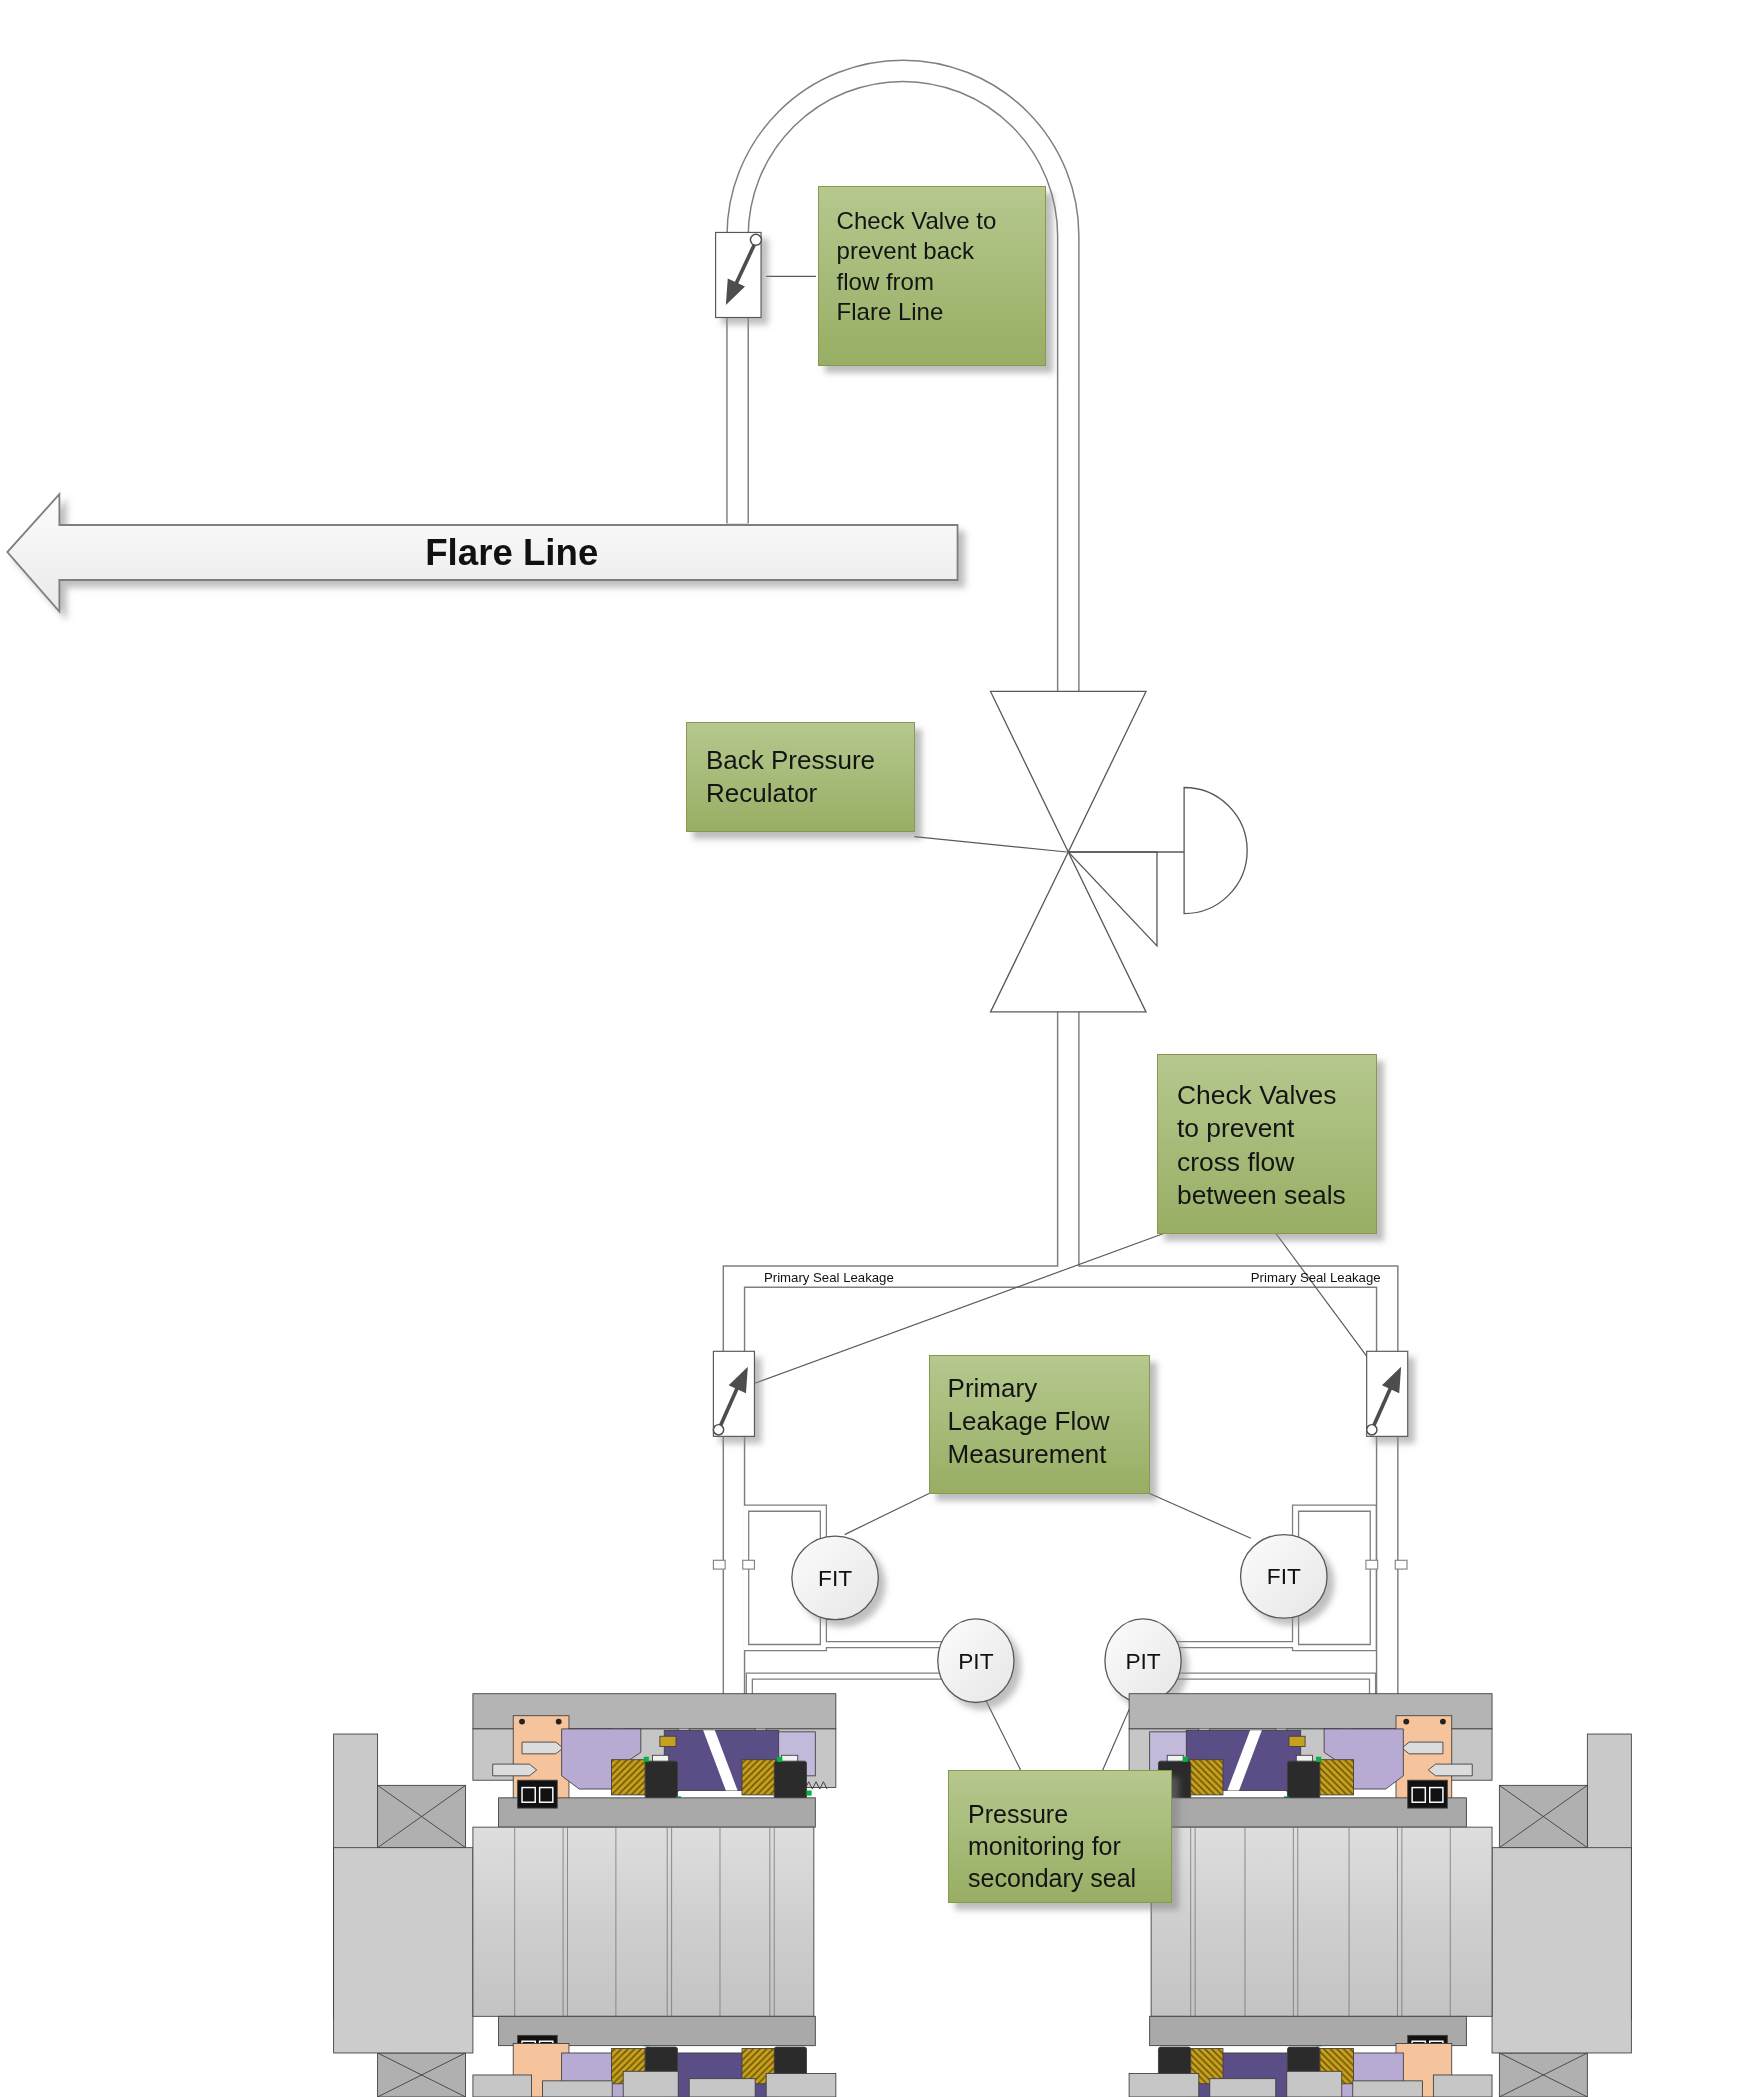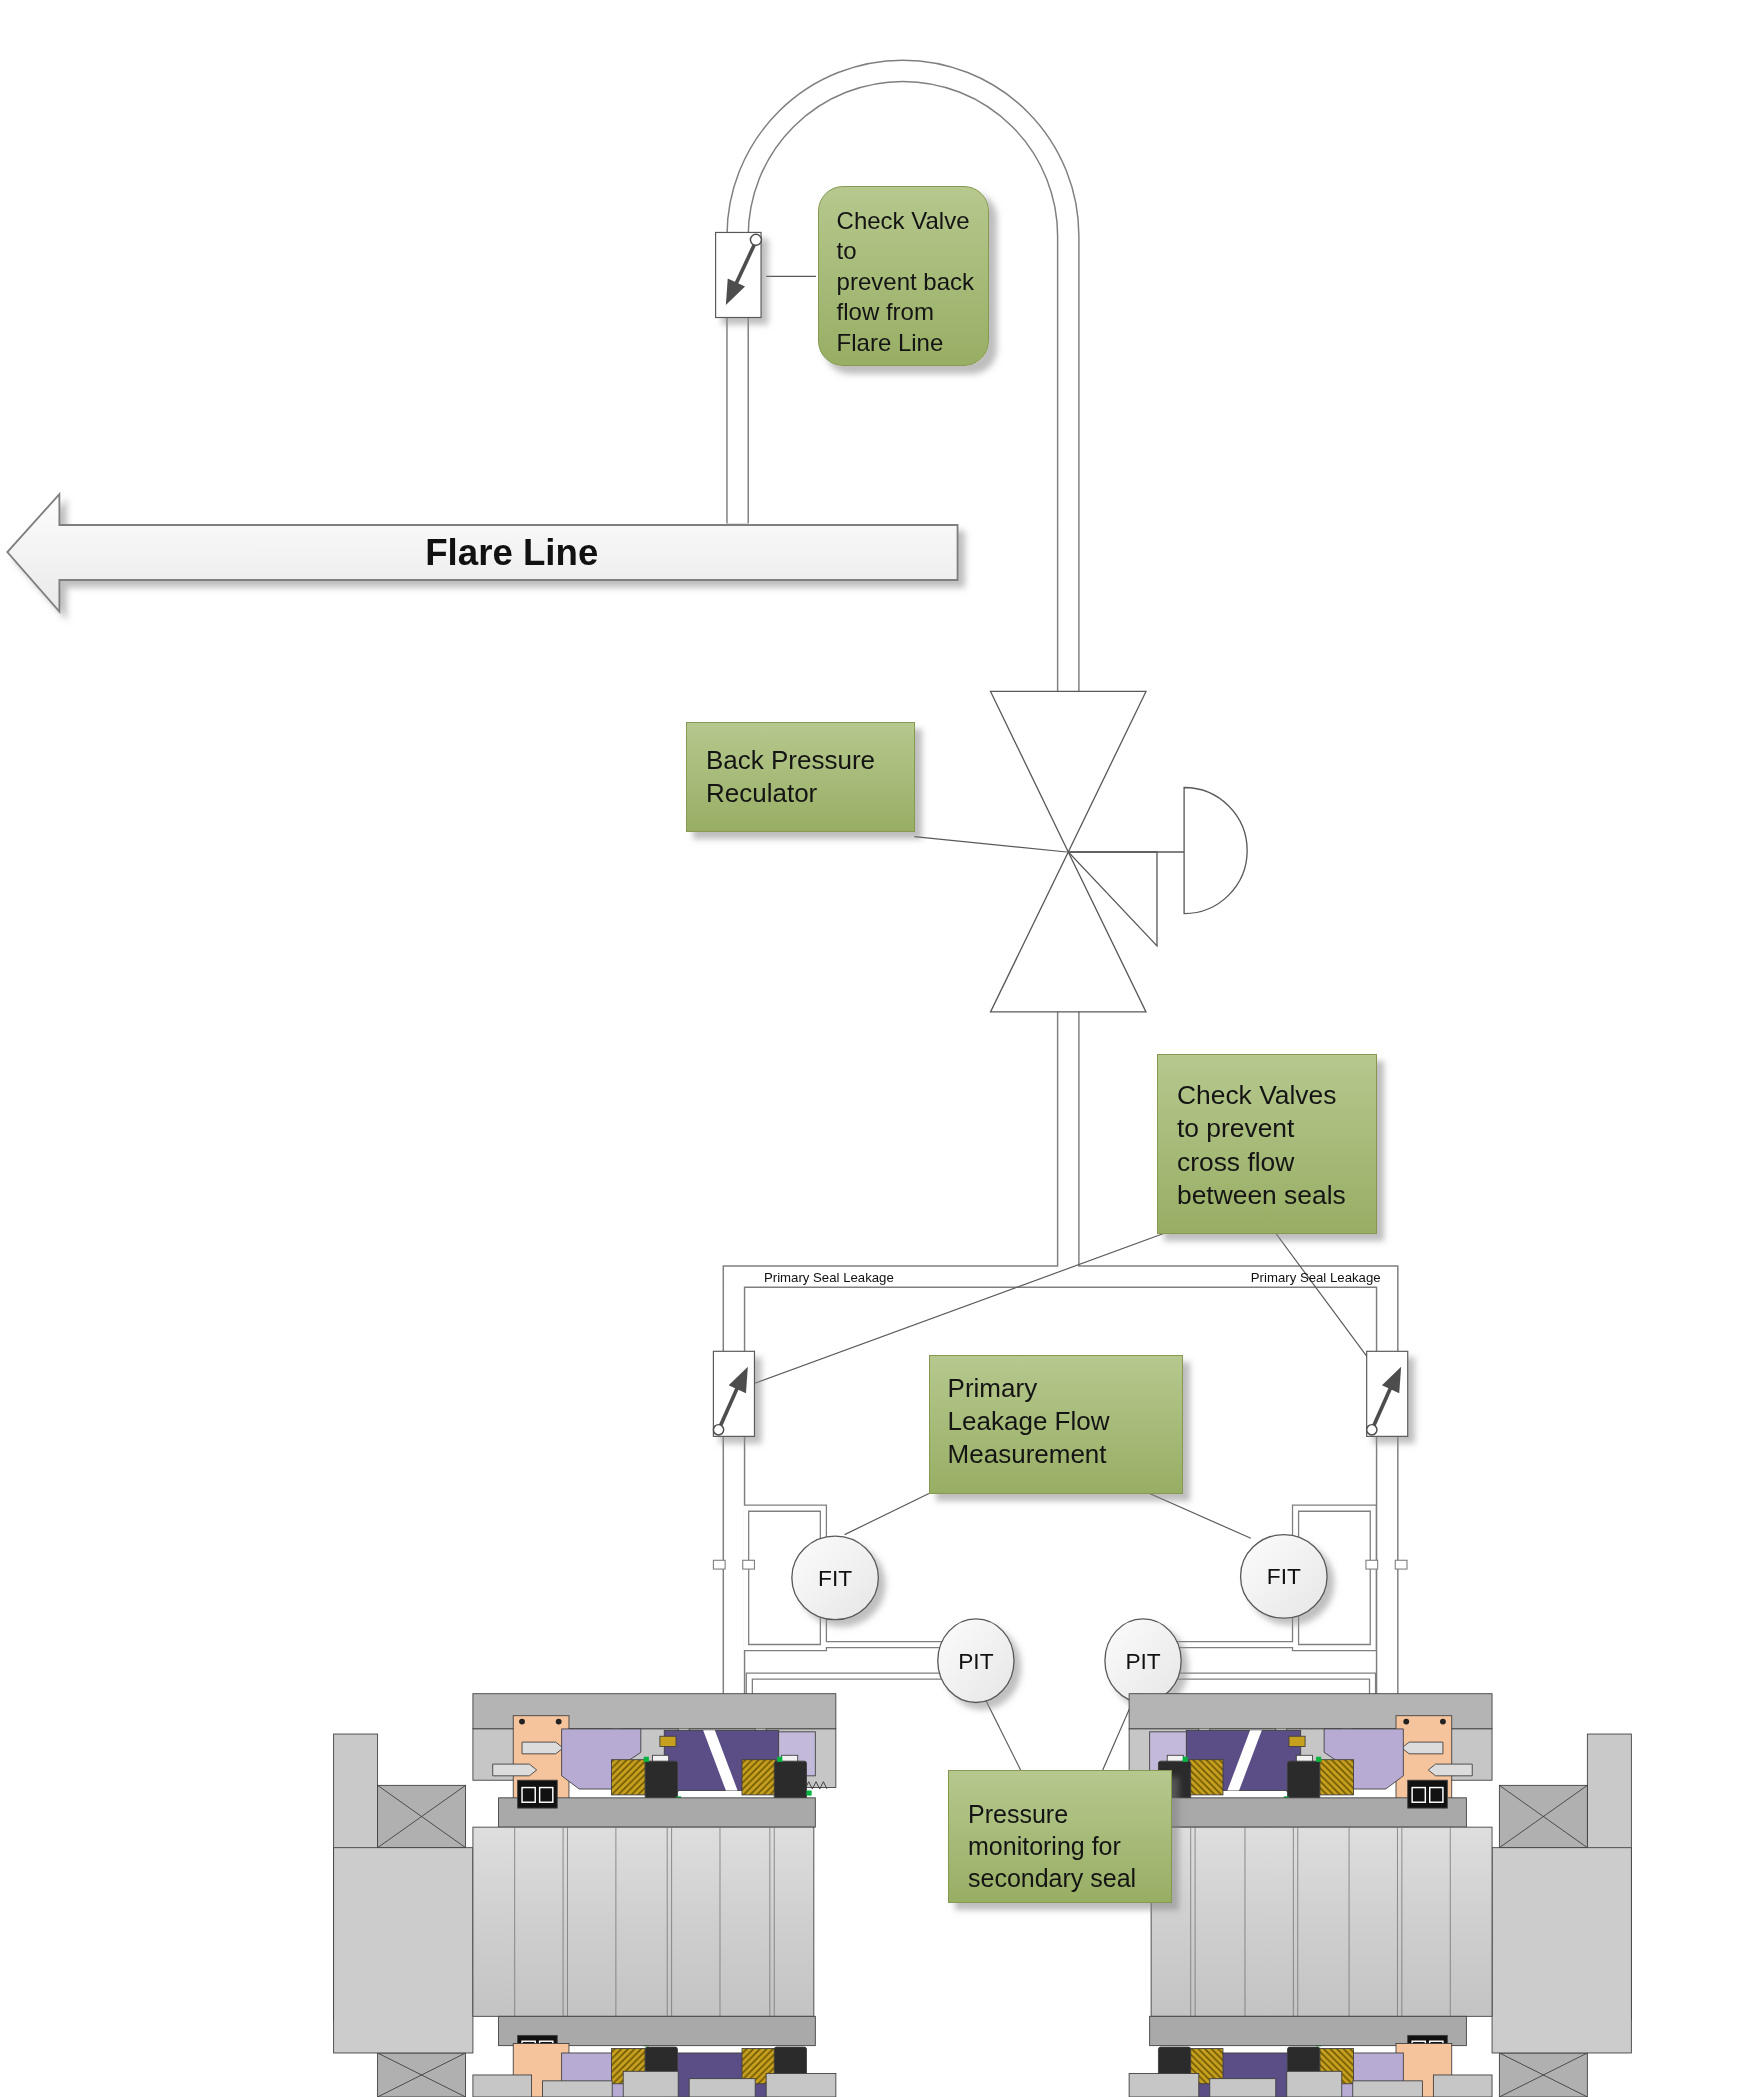--- a/index.html
+++ b/index.html
@@ -3,24 +3,24 @@
 <meta charset="utf-8">
 <style>
   html,body{margin:0;padding:0;background:#fff;}
   #stage{position:relative;width:1745px;height:2097px;background:#ffffff;overflow:hidden;
          font-family:"Liberation Sans",sans-serif;}
   #diagram-svg{position:absolute;left:0;top:0;z-index:1;}
   .glabel{position:absolute;z-index:2;background:linear-gradient(180deg,#b6c88e 0%,#a5ba77 55%,#98ae64 100%);
           border:0.7px solid #86994f;box-shadow:7.3px 7.3px 5.9px rgba(125,125,125,.5);
           color:#141414;font-size:26px;line-height:1.27;white-space:pre-line;
           box-sizing:border-box;}
-  #lbl-check-top{left:818px;top:186px;width:171px;height:180px;padding:19px 0 0 17.6px;font-size:24px;border-radius:25px;}
+  #lbl-check-top{left:818px;top:186px;width:228px;height:180px;padding:19px 0 0 17.6px;font-size:24px;}
   #lbl-backpressure{left:686px;top:722px;width:229px;height:110px;padding:20.5px 0 0 19px;font-size:26px;}
   #lbl-crossflow{left:1157px;top:1054px;width:220px;height:180px;padding:23.5px 0 0 19px;font-size:26.4px;}
-  #lbl-primary-flow{left:929px;top:1355px;width:254px;height:139px;padding:16px 0 0 17.6px;font-size:26px;}
+  #lbl-primary-flow{left:929px;top:1355px;width:221px;height:139px;padding:16px 0 0 17.6px;font-size:26px;}
   #lbl-pressure-mon{left:948px;top:1770px;width:224px;height:133px;padding:28px 0 0 19px;font-size:25px;}
   .svgtext{font-family:"Liberation Sans",sans-serif;fill:#111;}
 </style>
 </head>
 <body>
 
 <div id="stage">
 
 <svg id="diagram-svg" width="1745" height="2097" viewBox="0 0 2380 2860">
   <defs>

